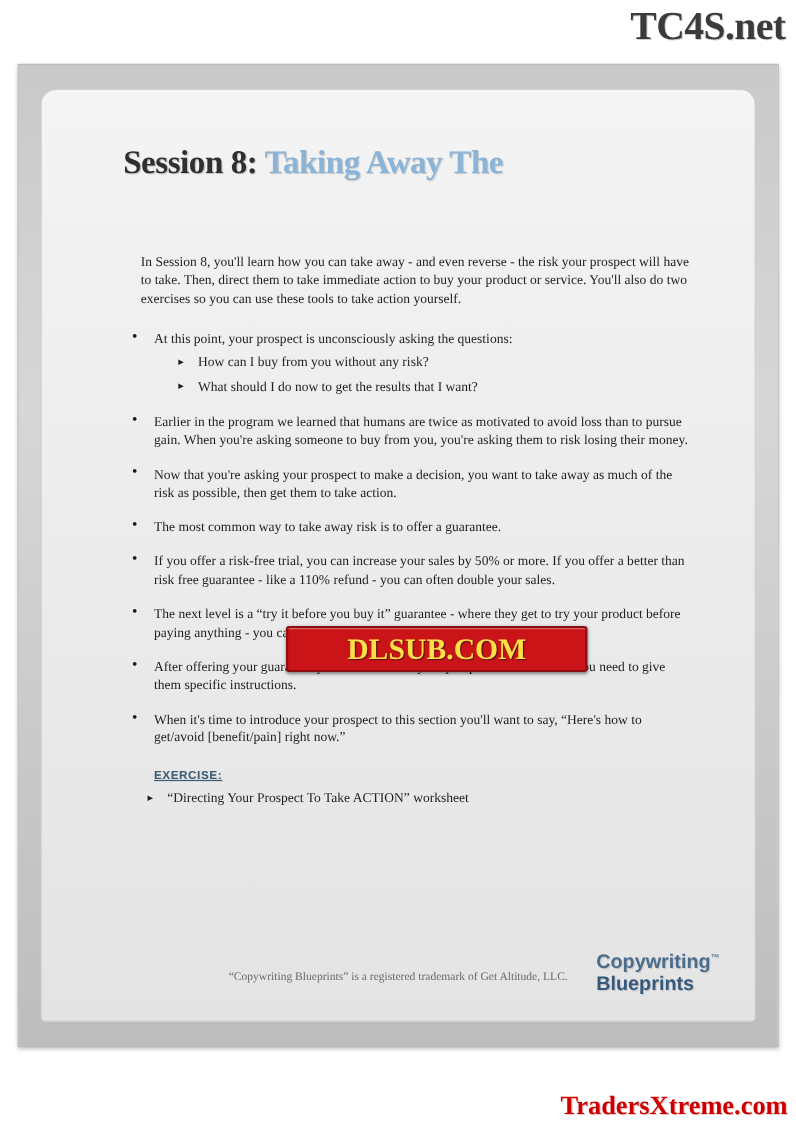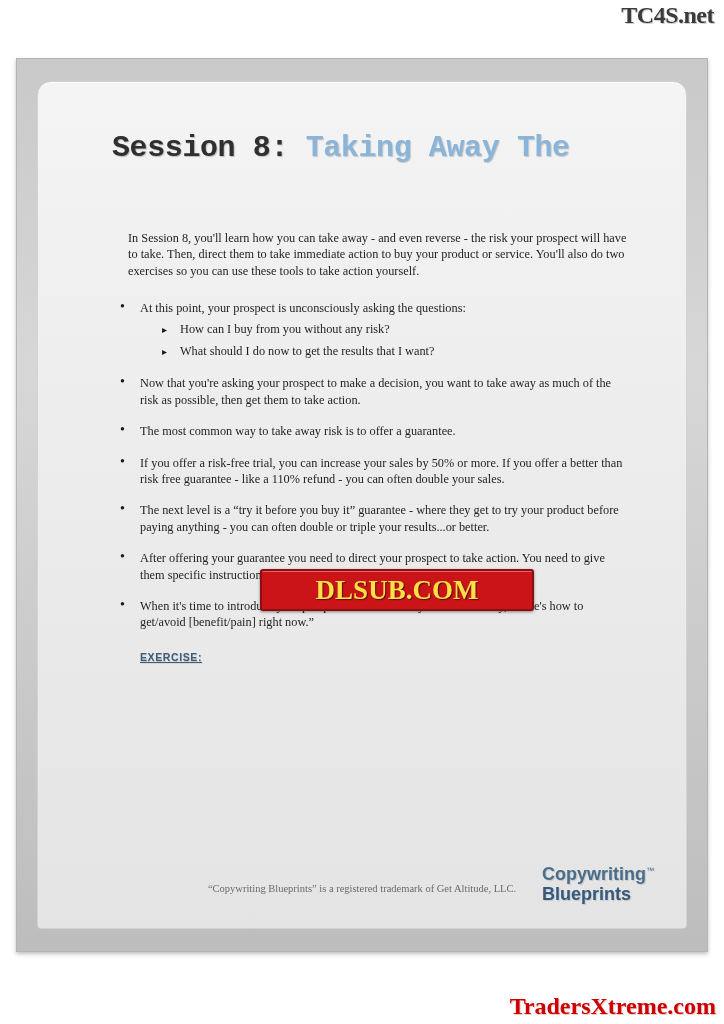--- a/index.html
+++ b/index.html
@@ -15,21 +15,21 @@
     overflow: hidden;
   }
 
   
   .top-watermark {
     position: absolute;
     top: 2px;
     right: 10px;
     font-family: "Liberation Serif", serif;
     font-weight: bold;
-    font-size: 24px;
+    font-size: 36px;
     color: #3b3b3b;
     letter-spacing: -0.5px;
     text-shadow: 1px 1px 0 #cfcfcf;
   }
 
   
   .page-outer {
     position: absolute;
     left: 16px;
     top: 58px;
@@ -52,21 +52,21 @@
   }
 
   
   .title-block {
     position: absolute;
     left: 74px;
     top: 48px;
     width: 500px;
   }
   .title-line {
-    font-family: Liberation Mono, monospace;
+    font-family: Liberation Serif, serif;
     font-weight: bold;
     font-size: 30px;
     line-height: 36px;
     letter-spacing: -0.4px;
   }
   .t-dark {
     color: #2f2f2f;
     text-shadow: 1px 1px 1px #bdbdbd;
   }
   .t-blue {
@@ -234,29 +234,31 @@
     <div class="body-list">
 
       <div class="bullet">
         <span>At this point, your prospect is unconsciously asking the questions:</span>
         <div class="nested-wrap">
           <div class="sub">How can I buy from you without any risk?</div>
           <div class="sub">What should I do now to get the results that I want?</div>
         </div>
       </div>
 
+      <div class="bullet">Earlier in the program we learned that humans are twice as motivated to avoid loss than to pursue gain. When you're asking someone to buy from you, you're asking them to risk losing their money.</div>
       <div class="bullet">Now that you're asking your prospect to make a decision, you want to take away as much of the risk as possible, then get them to take action.</div>
       <div class="bullet">The most common way to take away risk is to offer a guarantee.</div>
       <div class="bullet">If you offer a risk-free trial, you can increase your sales by 50% or more. If you offer a better than risk free guarantee - like a 110% refund - you can often double your sales.</div>
       <div class="bullet">The next level is a “try it before you buy it” guarantee - where they get to try your product before paying anything - you can often double or triple your results...or better.</div>
       <div class="bullet">After offering your guarantee you need to direct your prospect to take action. You need to give them specific instructions.</div>
       <div class="bullet">When it's time to introduce your prospect to this section you'll want to say, “Here's how to get/avoid [benefit/pain] right now.”</div>
 
       <div class="exercise-head">EXERCISE:</div>
       <div class="ex-list">
+        <div class="sub">“Directing Your Prospect To Take ACTION” worksheet</div>
       </div>
     </div>
 
     <div class="dlsub">
       <span>DLSUB.COM</span>
     </div>
 
     <div class="trademark">“Copywriting Blueprints” is a registered trademark of Get Altitude, LLC.</div>
     <div class="logo-block">
       <div class="logo-line1"><span>Copywriting</span><span class="logo-tm">™</span></div>

